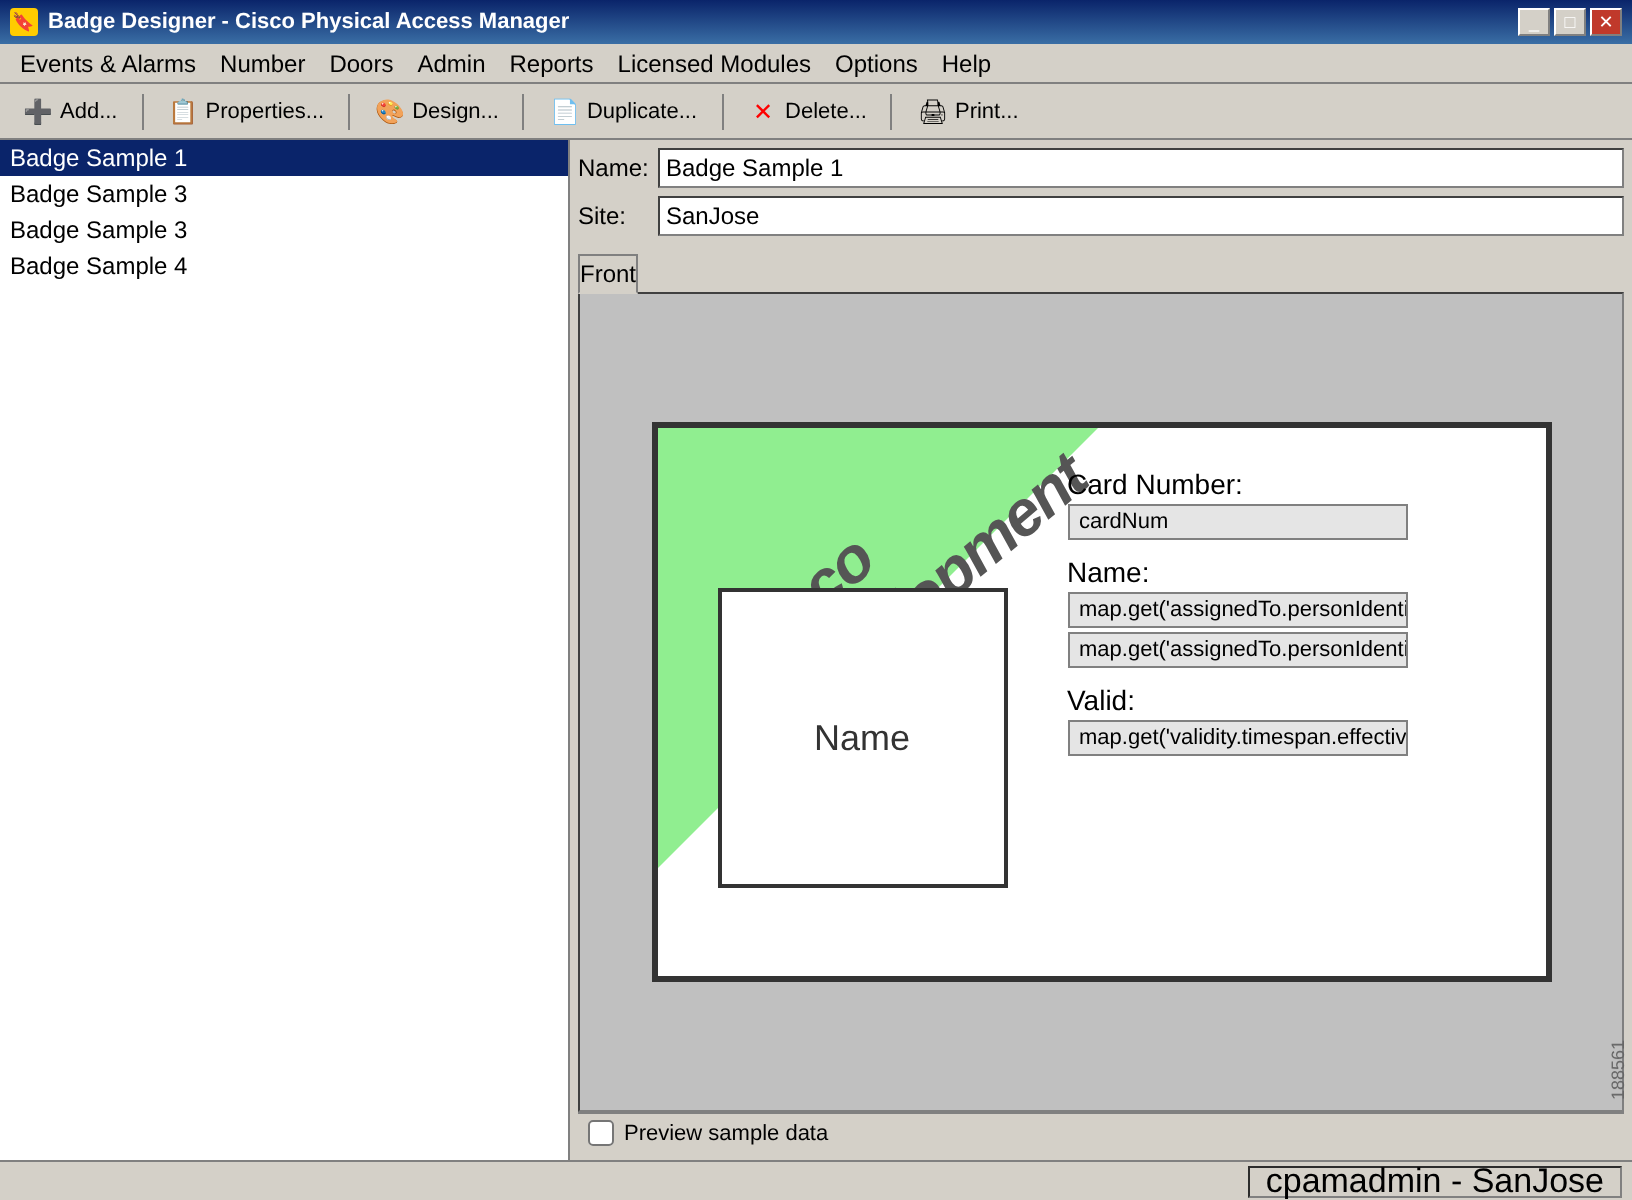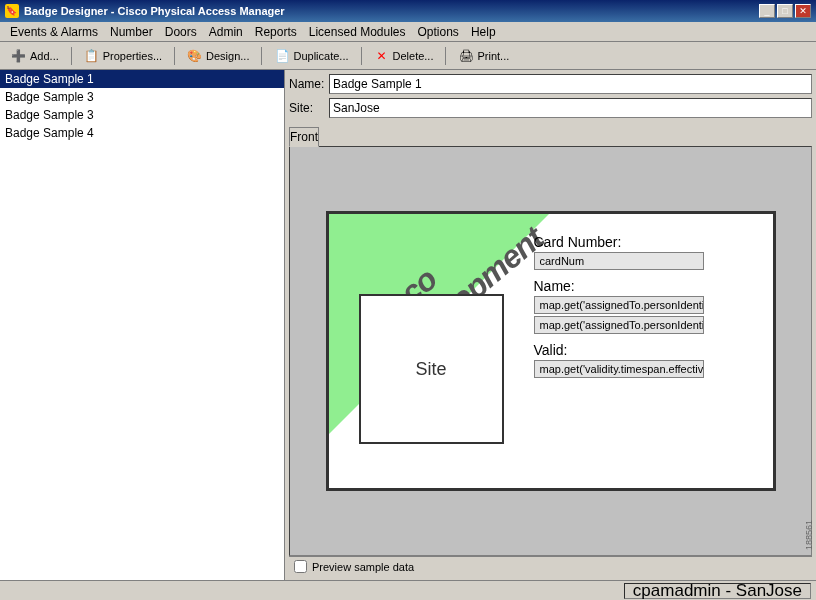--- a/index.html
+++ b/index.html
@@ -402,21 +402,21 @@
       <div class="badge-card">
 
         <div class="badge-triangle"></div>
 
         <div class="badge-watermark">
           <div>Cisco</div>
           <div>Development</div>
         </div>
 
         <div class="badge-photo">
-          <span>Site</span>
+          <span>Name</span>
         </div>
 
         <div class="badge-right">
 
           <div class="badge-field-row">
             <div class="badge-field-label">Card Number:</div>
             <div class="badge-field-value">cardNum</div>
           </div>
 
           <div class="badge-field-row">

